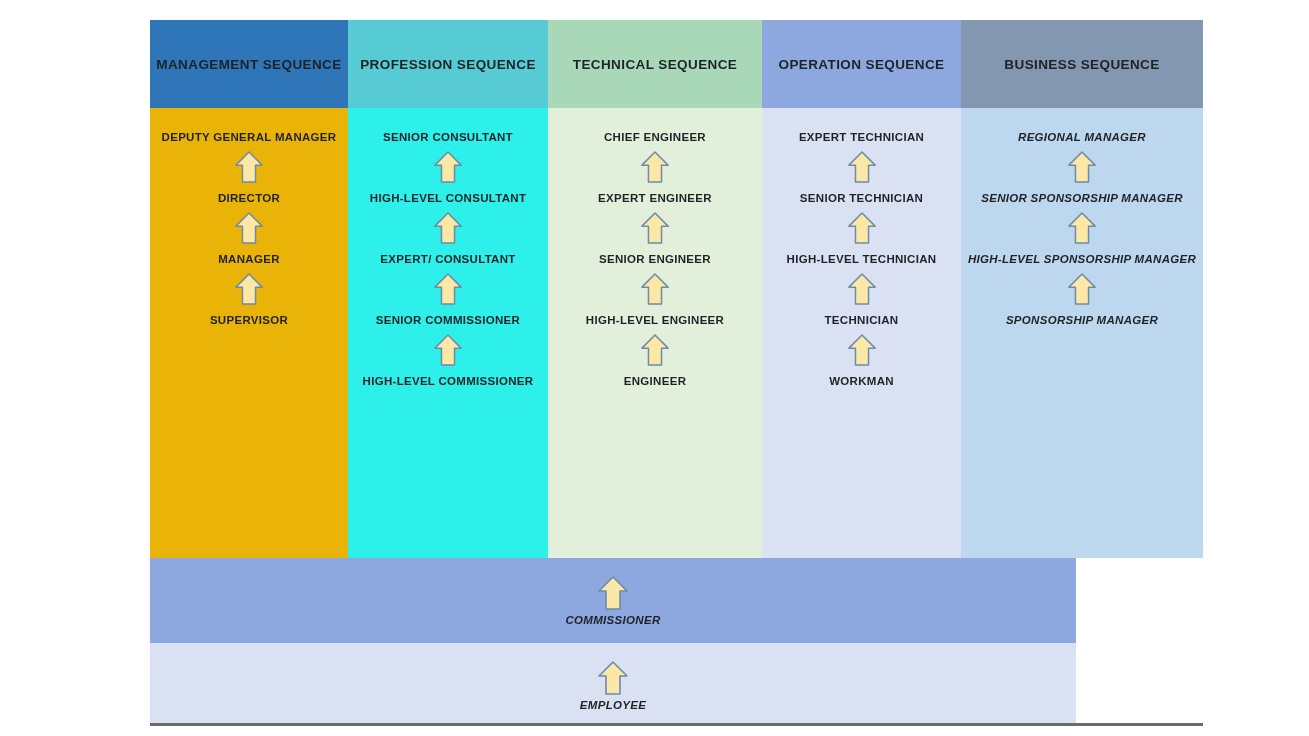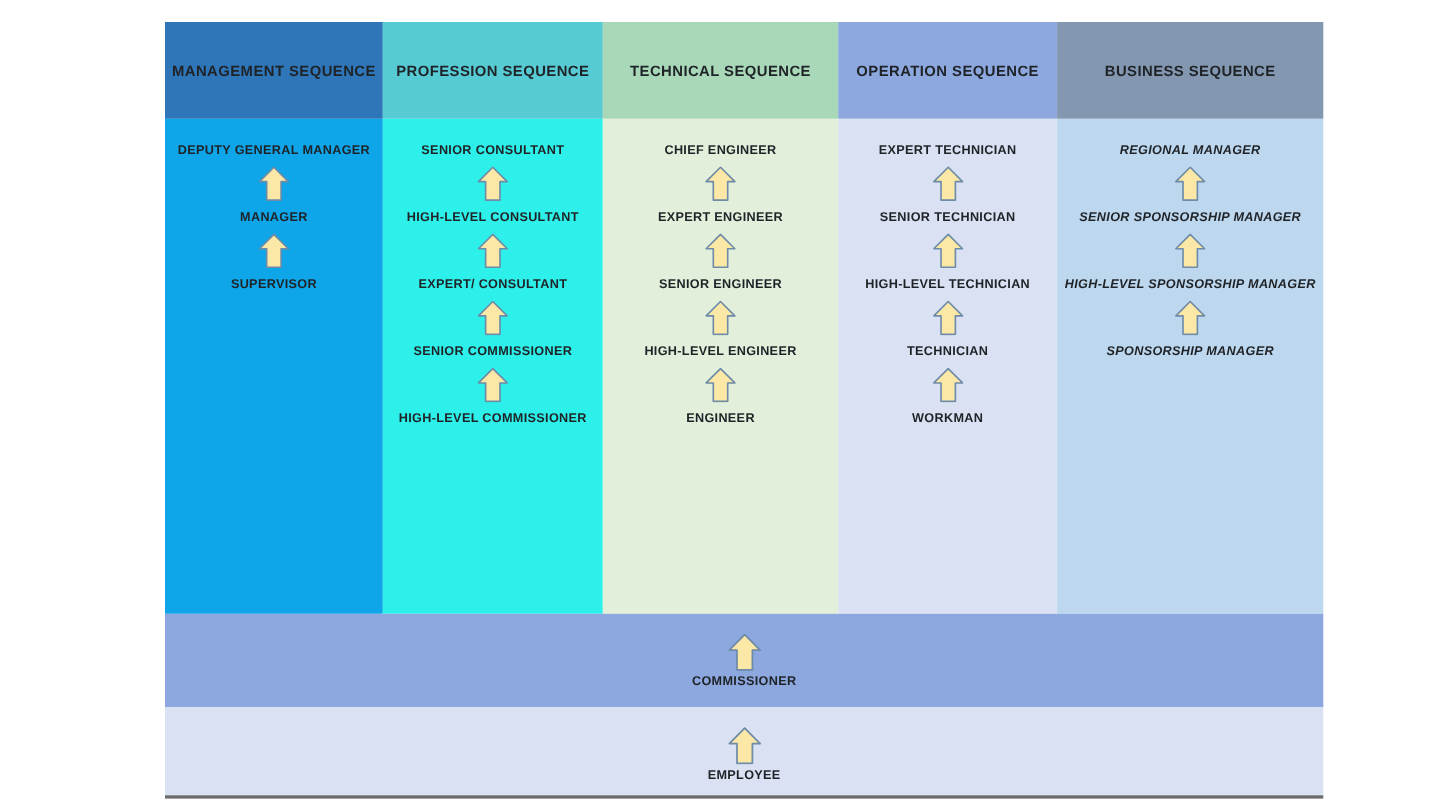--- a/index.html
+++ b/index.html
@@ -87,25 +87,26 @@
     width: 30px;
     height: 34px;
     margin: 8px 0 9px 0;
   }
   .arrow-up.small { width: 28px; height: 32px; margin: 7px 0 8px 0; }
 
   
   .band {
     position: absolute;
     left: 0;
-    width: 1053px;
+    width: 926px;
     box-sizing: border-box;
     display: flex;
     flex-direction: column;
     align-items: center;
+    font-style: italic;
   }
   .band-commissioner {
     top: 538px;
     height: 85px;
     background: #8CA8DF;
   }
   .band-employee {
     top: 623px;
     height: 80px;
     background: #D9E1F2;
@@ -132,23 +133,29 @@
 </head>
 <body>
 
 <div id="chart-root">
 
   <div class="columns-area">
       <div class="seq-column" style="width: 198px;">
         <div class="seq-header" style="background: rgb(46, 118, 184);">
           <span class="seq-header-label">MANAGEMENT SEQUENCE</span>
         </div>
-        <div class="seq-body" style="background: #0ea5e9;">
+        <div class="seq-body" style="background: #eab308;">
           <div class="rung top">
             <span class="rung-label">DEPUTY GENERAL MANAGER</span>
+          </div>
+          <div class="rung">
+            <span class="rung-label">DIRECTOR</span>
+            <svg class="arrow-up small" viewBox="0 0 30 34">
+              <polygon points="15,1 29,15 22,15 22,33 8,33 8,15 1,15" fill="#FCE8A6" stroke="#6E8BA8" stroke-width="1.6" stroke-linejoin="round"></polygon>
+            </svg>
           </div>
           <div class="rung">
             <span class="rung-label">MANAGER</span>
             <svg class="arrow-up small" viewBox="0 0 30 34">
               <polygon points="15,1 29,15 22,15 22,33 8,33 8,15 1,15" fill="#FCE8A6" stroke="#6E8BA8" stroke-width="1.6" stroke-linejoin="round"></polygon>
             </svg>
           </div>
           <div class="rung">
             <span class="rung-label">SUPERVISOR</span>
             <svg class="arrow-up small" viewBox="0 0 30 34">

